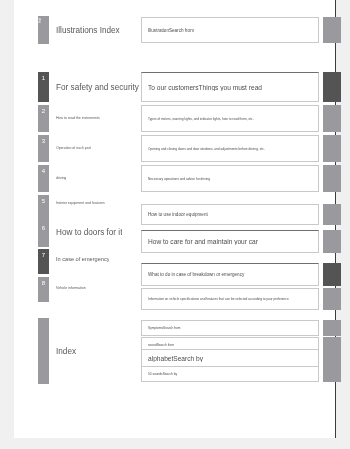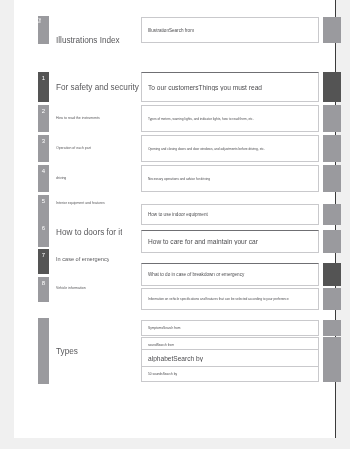--- a/index.html
+++ b/index.html
@@ -115,21 +115,21 @@
 </head>
 <body>
 
 <div id="page">
   <div class="sheet">
 
     <div class="row" style="top:16px;height:28px;">
       <div class="num-tab gray" style="height:28px;">
         <span class="vrot" style="left:2px;top:2px;">Find</span>
       </div>
-      <div class="chap-title big" style="top:20px;">Illustrations Index</div>
+      <div class="chap-title big" style="top:10px;">Illustrations Index</div>
       <div class="desc-box" style="top:1px;height:26px;">
         <span class="desc-text mid">IllustrationSearch from</span>
       </div>
       <div class="edge-tab gray" style="top:1px;height:26px;"></div>
     </div>
 
     <div class="row" style="top:72px;height:30px;padding-left:44px;">
       <div class="num-tab dark" style="height:30px;">
         <span>1</span>
       </div>
@@ -211,21 +211,21 @@
         <span>8</span>
       </div>
       <div class="chap-title small" style="top:9px;">Vehicle information</div>
       <div class="desc-box" style="top:11px;height:22px;">
         <span class="desc-text small">Information on vehicle specifications and features that can be selected according to your preference</span>
       </div>
       <div class="edge-tab gray" style="top:11px;height:22px;"></div>
     </div>
 
     <div class="index-bar" style="top:318px;height:66px;"></div>
-    <div class="index-label" style="top:347px;">Types</div>
+    <div class="index-label" style="top:347px;">Index</div>
 
     <div class="row" style="top:320px;height:16px;">
       <div class="desc-box" style="top:0px;height:16px;">
         <span class="desc-text small">SymptomsSearch from</span>
       </div>
       <div class="edge-tab gray" style="top:0px;height:16px;"></div>
     </div>
 
     <div class="row" style="top:337px;height:16px;">
       <div class="desc-box" style="top:0px;height:16px;">

